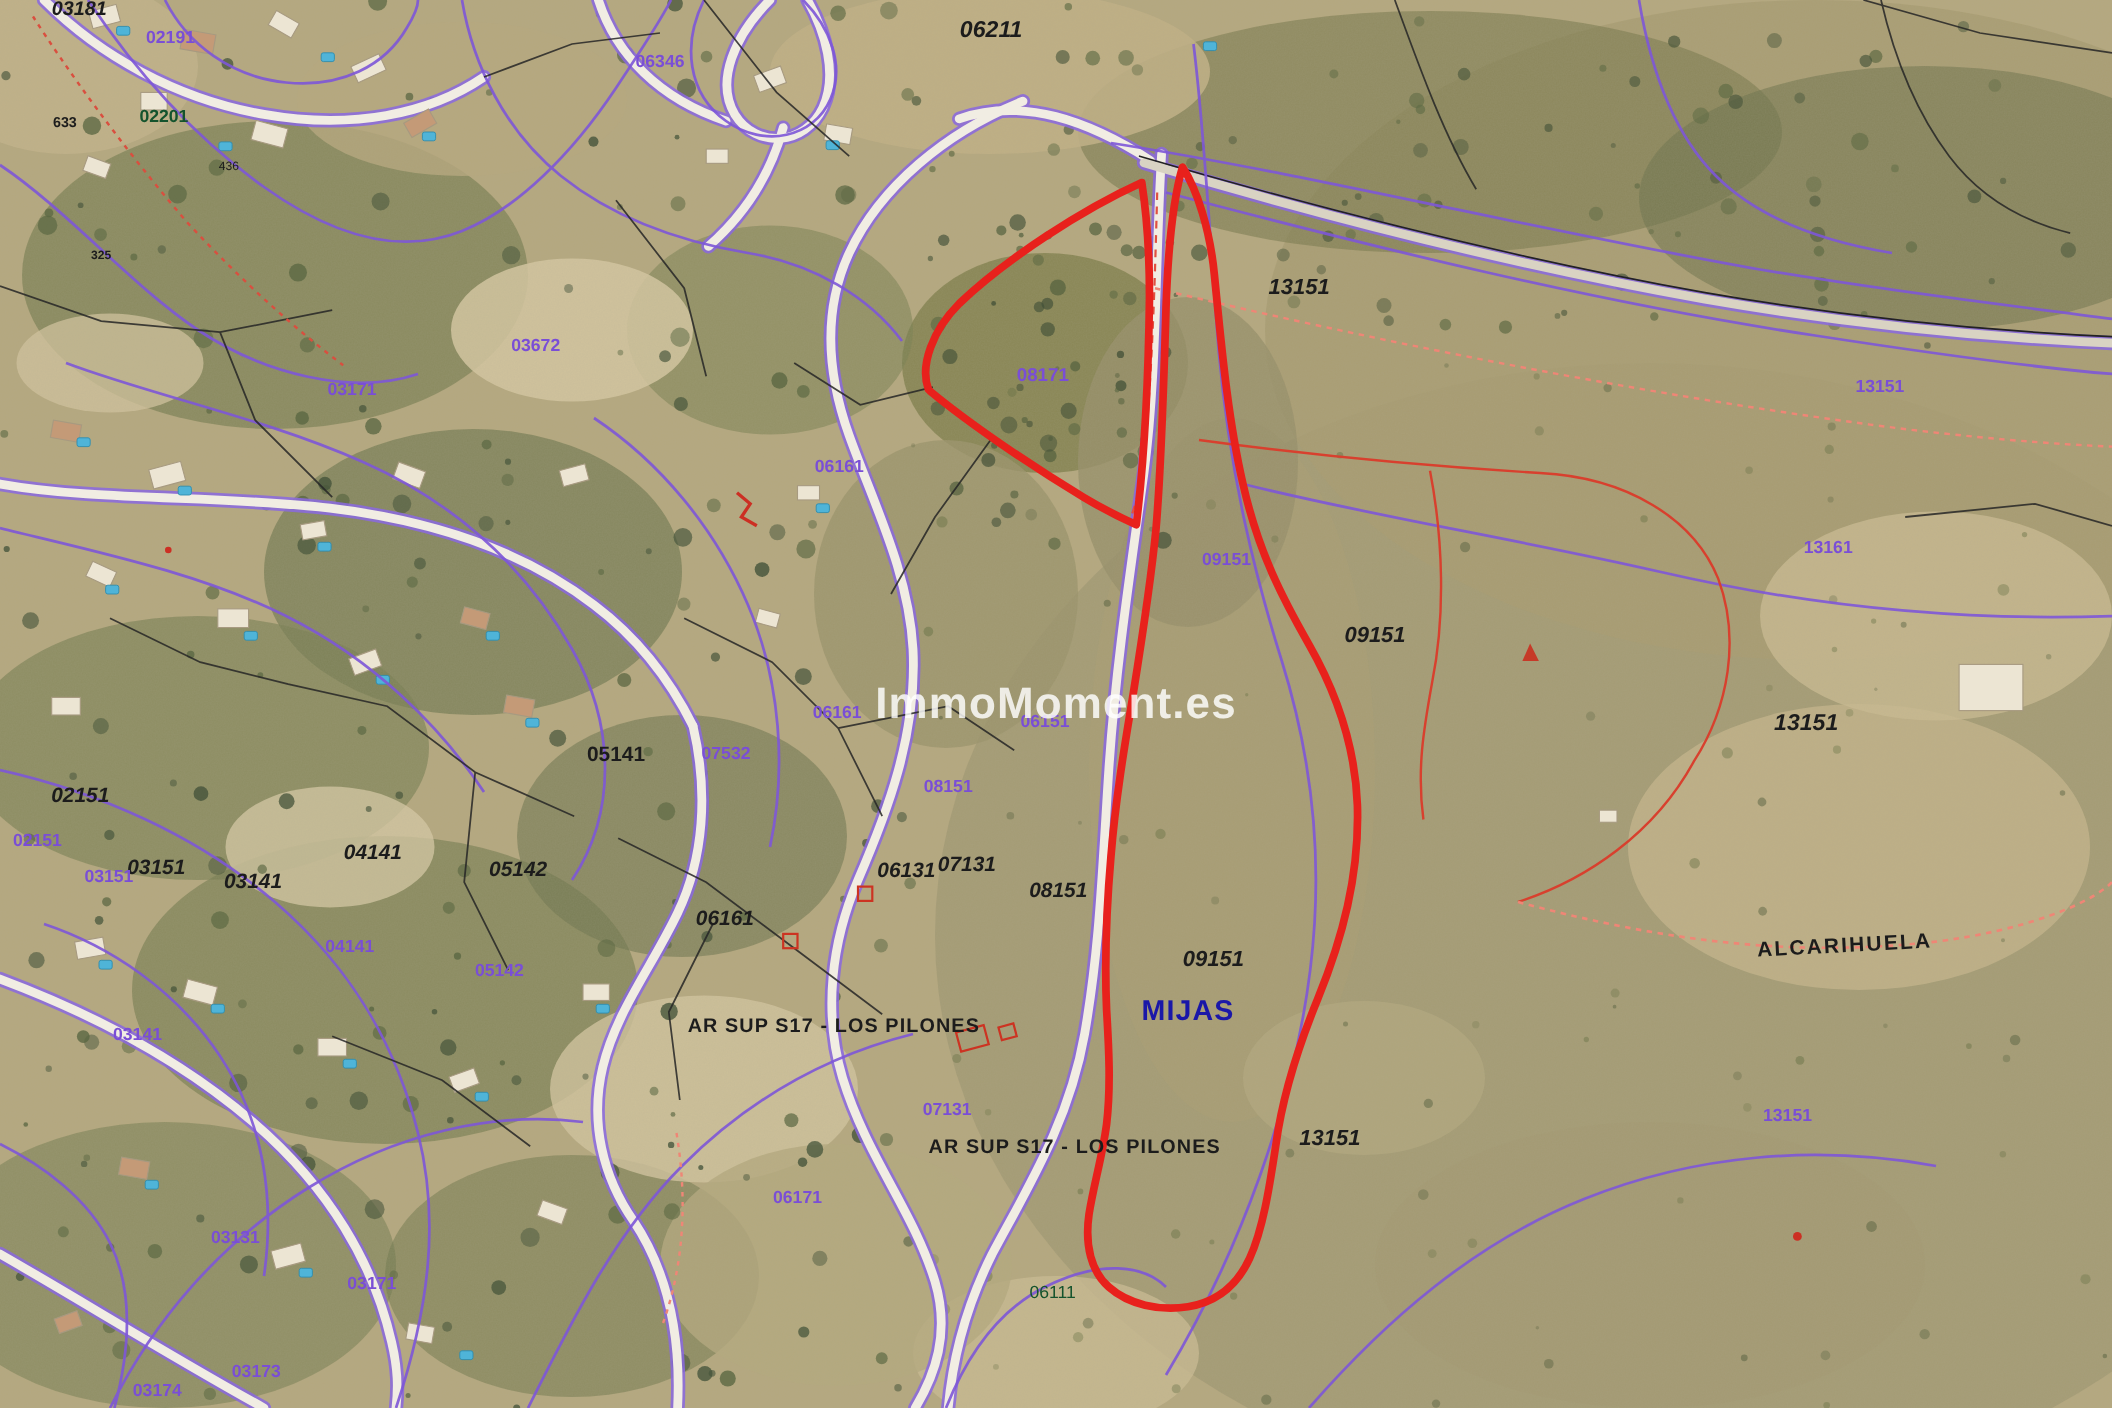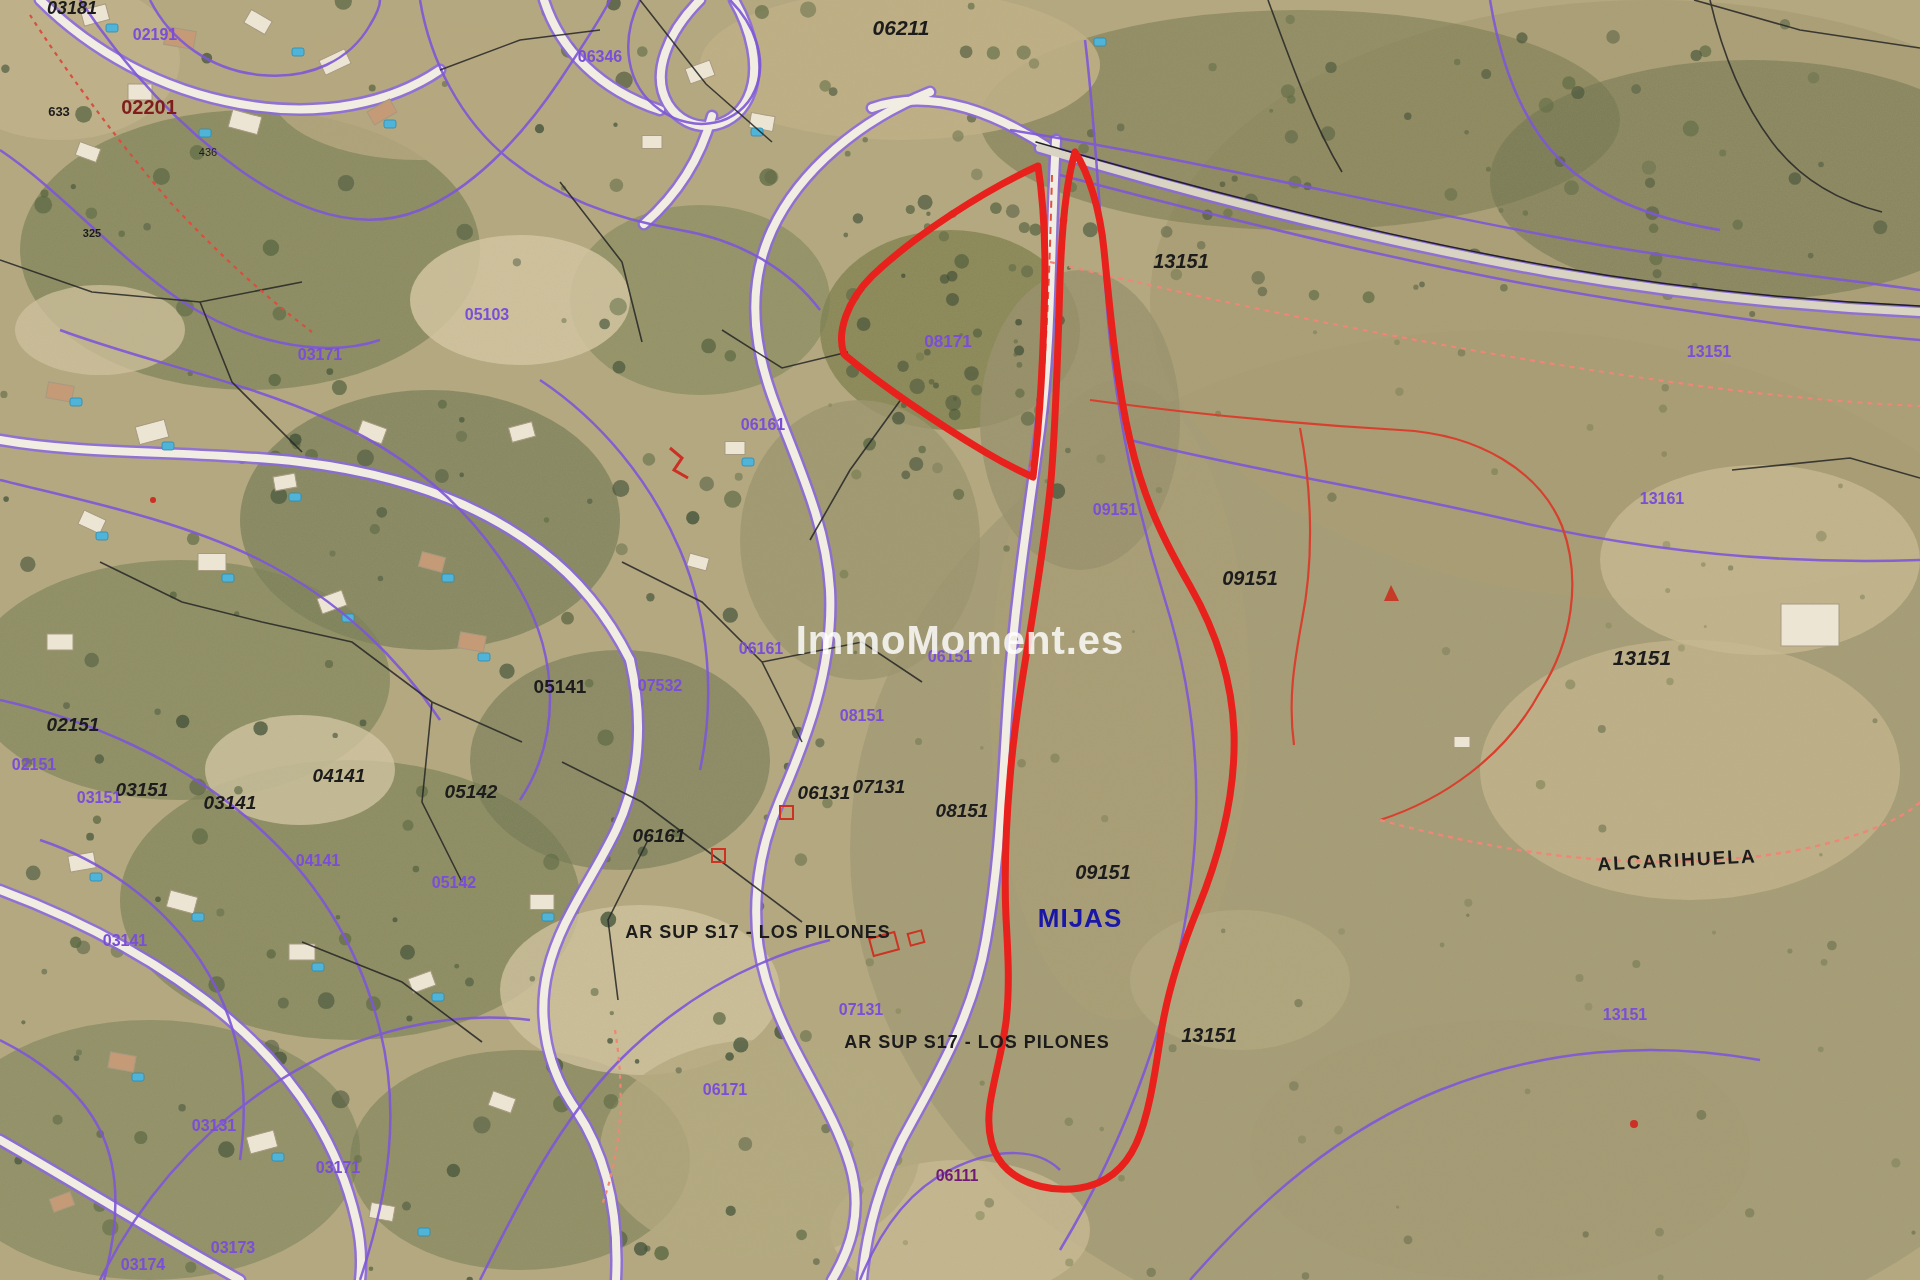--- a/index.html
+++ b/index.html
@@ -650,42 +650,42 @@
       <div class="lbl" style="left: 471px; top: 791px; font-size: 19px; color: rgb(28, 28, 28); font-weight: 600; font-style: italic;">05142</div>
       <div class="lbl" style="left: 780px; top: 792px; font-size: 19px; color: rgb(28, 28, 28); font-weight: 600; font-style: italic; margin-left: 44px;">06131</div>
       <div class="lbl" style="left: 879px; top: 786px; font-size: 19px; color: rgb(28, 28, 28); font-weight: 600; font-style: italic;">07131</div>
       <div class="lbl" style="left: 962px; top: 810px; font-size: 19px; color: rgb(28, 28, 28); font-weight: 600; font-style: italic;">08151</div>
       <div class="lbl" style="left: 659px; top: 835px; font-size: 19px; color: rgb(28, 28, 28); font-weight: 600; font-style: italic;">06161</div>
       <div class="lbl" style="left: 758px; top: 932px; font-size: 18px; color: rgb(28, 28, 28); font-weight: 600; letter-spacing: 1px;">AR SUP S17 - LOS PILONES</div>
       <div class="lbl" style="left: 977px; top: 1042px; font-size: 18px; color: rgb(28, 28, 28); font-weight: 600; letter-spacing: 1px;">AR SUP S17 - LOS PILONES</div>
       <div class="lbl" style="left: 1677px; top: 860px; font-size: 19px; color: rgb(28, 28, 28); font-weight: 600; letter-spacing: 2px; transform: translate(-50%, -50%) rotate(-3deg);">ALCARIHUELA</div>
       <div class="lbl" style="left: 1080px; top: 918px; font-size: 26px; color: rgb(26, 23, 168); font-weight: 700; letter-spacing: 1px;">MIJAS</div>
       <div class="lbl" style="left: 155px; top: 35px; font-size: 16px; color: rgb(122, 78, 214); font-weight: 700;">02191</div>
-      <div class="lbl" style="left: 149px; top: 107px; font-size: 20px; color: #7f1d1d; font-weight: 700;">02201</div>
+      <div class="lbl" style="left: 149px; top: 107px; font-size: 16px; color: #14532d; font-weight: 700;">02201</div>
       <div class="lbl" style="left: 600px; top: 57px; font-size: 16px; color: rgb(122, 78, 214); font-weight: 700;">06346</div>
       <div class="lbl" style="left: 948px; top: 341px; font-size: 17px; color: rgb(122, 78, 214); font-weight: 700;">08171</div>
-      <div class="lbl" style="left: 487px; top: 315px; font-size: 16px; color: rgb(122, 78, 214); font-weight: 700;">05103</div>
+      <div class="lbl" style="left: 487px; top: 315px; font-size: 16px; color: rgb(122, 78, 214); font-weight: 700;">03672</div>
       <div class="lbl" style="left: 320px; top: 355px; font-size: 16px; color: rgb(122, 78, 214); font-weight: 700;">03171</div>
       <div class="lbl" style="left: 763px; top: 425px; font-size: 16px; color: rgb(122, 78, 214); font-weight: 700;">06161</div>
       <div class="lbl" style="left: 1709px; top: 352px; font-size: 16px; color: rgb(122, 78, 214); font-weight: 700;">13151</div>
       <div class="lbl" style="left: 1662px; top: 499px; font-size: 16px; color: rgb(122, 78, 214); font-weight: 700;">13161</div>
       <div class="lbl" style="left: 1115px; top: 510px; font-size: 16px; color: rgb(122, 78, 214); font-weight: 700;">09151</div>
       <div class="lbl" style="left: 761px; top: 649px; font-size: 16px; color: rgb(122, 78, 214); font-weight: 700;">06161</div>
       <div class="lbl" style="left: 660px; top: 686px; font-size: 16px; color: rgb(122, 78, 214); font-weight: 700;">07532</div>
       <div class="lbl" style="left: 950px; top: 657px; font-size: 16px; color: rgb(122, 78, 214); font-weight: 700;">06151</div>
       <div class="lbl" style="left: 34px; top: 765px; font-size: 16px; color: rgb(122, 78, 214); font-weight: 700;">02151</div>
       <div class="lbl" style="left: 99px; top: 798px; font-size: 16px; color: rgb(122, 78, 214); font-weight: 700;">03151</div>
       <div class="lbl" style="left: 318px; top: 861px; font-size: 16px; color: rgb(122, 78, 214); font-weight: 700;">04141</div>
       <div class="lbl" style="left: 454px; top: 883px; font-size: 16px; color: rgb(122, 78, 214); font-weight: 700;">05142</div>
       <div class="lbl" style="left: 125px; top: 941px; font-size: 16px; color: rgb(122, 78, 214); font-weight: 700;">03141</div>
       <div class="lbl" style="left: 862px; top: 716px; font-size: 16px; color: rgb(122, 78, 214); font-weight: 700;">08151</div>
       <div class="lbl" style="left: 214px; top: 1126px; font-size: 16px; color: rgb(122, 78, 214); font-weight: 700;">03131</div>
       <div class="lbl" style="left: 338px; top: 1168px; font-size: 16px; color: rgb(122, 78, 214); font-weight: 700;">03171</div>
       <div class="lbl" style="left: 233px; top: 1248px; font-size: 16px; color: rgb(122, 78, 214); font-weight: 700;">03173</div>
       <div class="lbl" style="left: 143px; top: 1265px; font-size: 16px; color: rgb(122, 78, 214); font-weight: 700;">03174</div>
       <div class="lbl" style="left: 861px; top: 1010px; font-size: 16px; color: rgb(122, 78, 214); font-weight: 700;">07131</div>
       <div class="lbl" style="left: 705px; top: 1090px; font-size: 16px; color: rgb(122, 78, 214); font-weight: 700; padding-left: 40px;">06171</div>
-      <div class="lbl" style="left: 957px; top: 1176px; font-size: 16px; color: #701a75; font-weight: 700;">06111</div>
+      <div class="lbl" style="left: 957px; top: 1176px; font-size: 16px; color: #14532d; font-weight: 400;">06111</div>
       <div class="lbl" style="left: 1625px; top: 1015px; font-size: 16px; color: rgb(122, 78, 214); font-weight: 700;">13151</div>
     </div>
 
   <div id="watermark">ImmoMoment.es</div>
 </div>
 
 </body></html>

